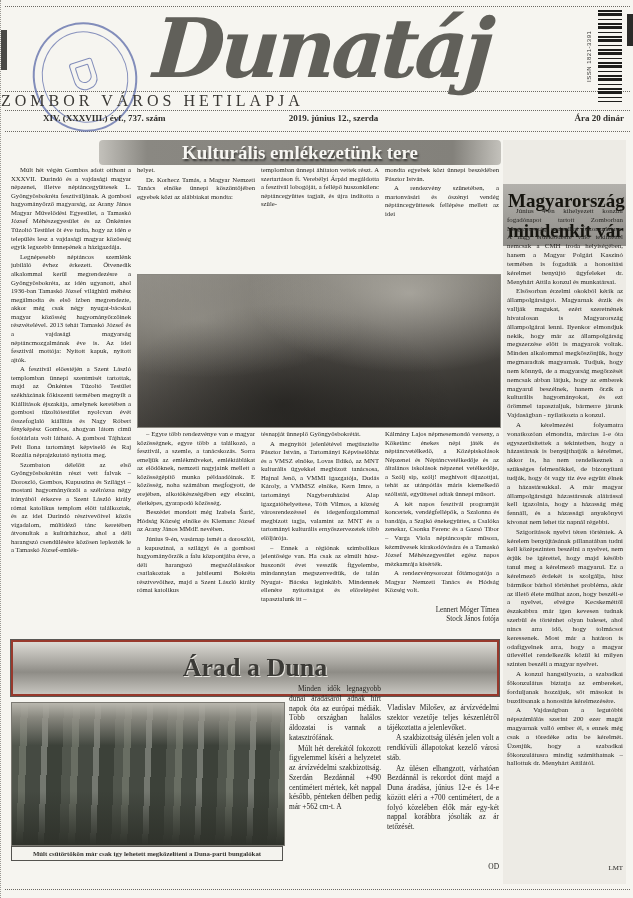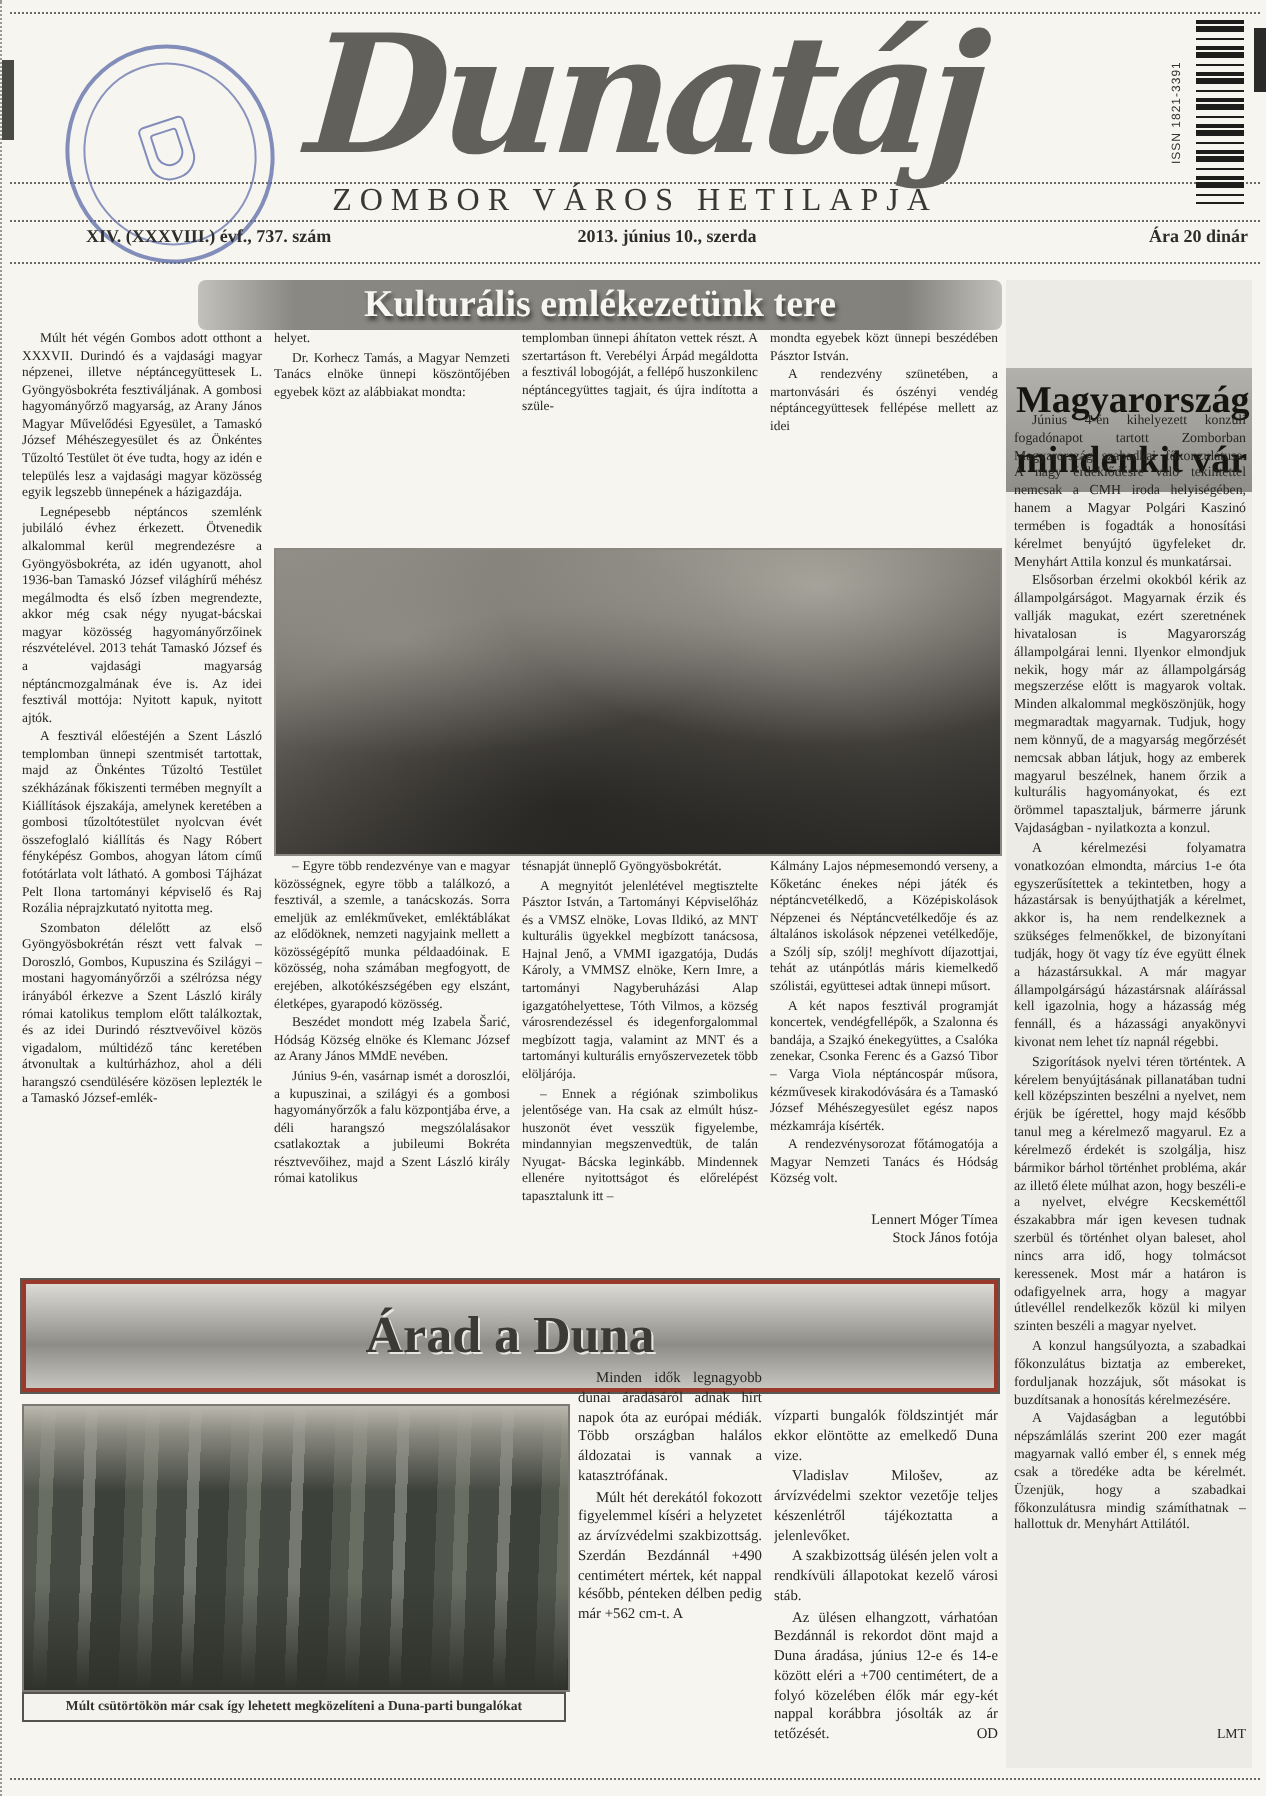--- a/index.html
+++ b/index.html
@@ -18,21 +18,21 @@
   .stamp .crest:after{content:"";position:absolute;left:4px;top:4px;right:4px;bottom:6px;
         border:1px solid #5b6aa8;border-radius:2px 2px 8px 8px;}
   .title{position:absolute;left:128px;top:0px;width:386px;height:96px;text-align:center;
         font-family:"DejaVu Serif",serif;font-style:italic;font-weight:bold;font-size:82px;
         line-height:96px;color:#61605a;letter-spacing:-4px;transform:skewX(-4deg);}
   .barcode-wrap{position:absolute;left:585px;top:10px;width:38px;height:96px;}
   .barcode{position:absolute;right:2px;top:0;width:24px;height:92px;
         background:repeating-linear-gradient(to bottom,#1d1d1b 0 2px,#f6f5f0 2px 3px,#1d1d1b 3px 6px,#f6f5f0 6px 9px,#1d1d1b 9px 10px,#f6f5f0 10px 13px);}
   .issn{position:absolute;right:26px;top:0;width:12px;height:92px;font-family:"Liberation Sans",sans-serif;
         font-size:6px;color:#33322f;writing-mode:vertical-rl;transform:rotate(180deg);text-align:center;letter-spacing:.5px;}
-  .subtitle{position:absolute;left:0;top:92px;width:100%;text-align:center;font-size:16px;
+  .subtitle{position:absolute;left:0;top:92px;width:100%;font-size:16px;
         letter-spacing:4px;color:#3a3834;}
   .dateline{position:absolute;left:10px;right:10px;top:113px;height:15px;font-size:9px;font-weight:bold;color:#2e2d2a;margin-left:32px;}
   .dateline .issue{position:absolute;left:0;}
   .dateline .date{position:absolute;left:0;width:100%;text-align:center;}
   .dateline .price{position:absolute;right:0;}
 
   
   .main-banner{position:absolute;left:98px;top:140px;width:402px;height:25px;border-radius:4px;
         background:linear-gradient(to right,#c3c1bb,#8a8882 12%,#83817b 88%,#c3c1bb);
         text-align:center;line-height:25px;font-size:19px;font-weight:bold;color:#f7f6f2;
@@ -92,21 +92,21 @@
     <div class="crest"></div>
   </div>
   <div class="title">Dunatáj</div>
   <div class="barcode-wrap">
     <div class="issn">ISSN 1821-3391</div>
     <div class="barcode"></div>
   </div>
   <div class="subtitle">ZOMBOR VÁROS HETILAPJA</div>
   <div class="dateline">
     <span class="issue">XIV. (XXXVIII.) évf., 737. szám</span>
-    <span class="date">2013. június 10., szerda</span>
+    <span class="date">2019. június 12., szerda</span>
     <span class="price">Ára 20 dinár</span>
   </div>
 
   <div class="main-banner">Kulturális emlékezetünk tere</div>
 
   <div class="col" style="left:10px;top:166px;width:120px;height:466px">
       <p class="para">Múlt hét végén Gombos adott otthont a XXXVII. Durindó és a vajdasági magyar népzenei, illetve néptáncegyüttesek L. Gyöngyösbokréta fesztiváljának. A gombosi hagyományőrző magyarság, az Arany János Magyar Művelődési Egyesület, a Tamaskó József Méhészegyesület és az Önkéntes Tűzoltó Testület öt éve tudta, hogy az idén e település lesz a vajdasági magyar közösség egyik legszebb ünnepének a házigazdája.</p>
       <p class="para">Legnépesebb néptáncos szemlénk jubiláló évhez érkezett. Ötvenedik alkalommal kerül megrendezésre a Gyöngyösbokréta, az idén ugyanott, ahol 1936-ban Tamaskó József világhírű méhész megálmodta és első ízben megrendezte, akkor még csak négy nyugat-bácskai magyar közösség hagyományőrzőinek részvételével. 2013 tehát Tamaskó József és a vajdasági magyarság néptáncmozgalmának éve is. Az idei fesztivál mottója: Nyitott kapuk, nyitott ajtók.</p>
       <p class="para">A fesztivál előestéjén a Szent László templomban ünnepi szentmisét tartottak, majd az Önkéntes Tűzoltó Testület székházának főkiszenti termében megnyílt a Kiállítások éjszakája, amelynek keretében a gombosi tűzoltótestület nyolcvan évét összefoglaló kiállítás és Nagy Róbert fényképész Gombos, ahogyan látom című fotótárlata volt látható. A gombosi Tájházat Pelt Ilona tartományi képviselő és Raj Rozália néprajzkutató nyitotta meg.</p>
       <p class="para">Szombaton délelőtt az első Gyöngyösbokrétán részt vett falvak – Doroszló, Gombos, Kupuszina és Szilágyi – mostani hagyományőrzői a szélrózsa négy irányából érkezve a Szent László király római katolikus templom előtt találkoztak, és az idei Durindó résztvevőivel közös vigadalom, múltidéző tánc keretében átvonultak a kultúrházhoz, ahol a déli harangszó csendülésére közösen leplezték le a Tamaskó József-emlék-</p>
@@ -161,20 +161,19 @@
   <div class="col sb-col byline" style="left:506px;top:864px;width:116px;height:12px">LMT</div>
 
   <div class="flood-banner">Árad a Duna</div>
   <div class="photo-flood"></div>
   <div class="flood-caption">Múlt csütörtökön már csak így lehetett megközelíteni a Duna-parti bungalókat</div>
   <div class="col fl-col" style="left:288px;top:684px;width:92px;height:186px">
       <p class="para">Minden idők legnagyobb dunai áradásáról adnak hírt napok óta az európai médiák. Több országban halálos áldozatai is vannak a katasztrófának.</p>
       <p class="para">Múlt hét derekától fokozott figyelemmel kíséri a helyzetet az árvízvédelmi szakbizottság. Szerdán Bezdánnál +490 centimétert mértek, két nappal később, pénteken délben pedig már +562 cm-t. A</p>
     </div>
   <div class="col fl-col cont" style="left:386px;top:703px;width:112px;height:168px">
-      <p class="para">vízparti bungalók földszintjét már ekkor elöntötte az emelkedő Duna vize.</p>
       <p class="para">Vladislav Milošev, az árvízvédelmi szektor vezetője teljes készenlétről tájékoztatta a jelenlevőket.</p>
       <p class="para">A szakbizottság ülésén jelen volt a rendkívüli állapotokat kezelő városi stáb.</p>
       <p class="para">Az ülésen elhangzott, várhatóan Bezdánnál is rekordot dönt majd a Duna áradása, június 12-e és 14-e között eléri a +700 centimétert, de a folyó közelében élők már egy-két nappal korábbra jósolták az ár tetőzését.</p>
     </div>
   <div class="col fl-col byline" style="left:386px;top:862px;width:112px;height:12px">OD</div>
 
 </div>
 
 </body></html>

